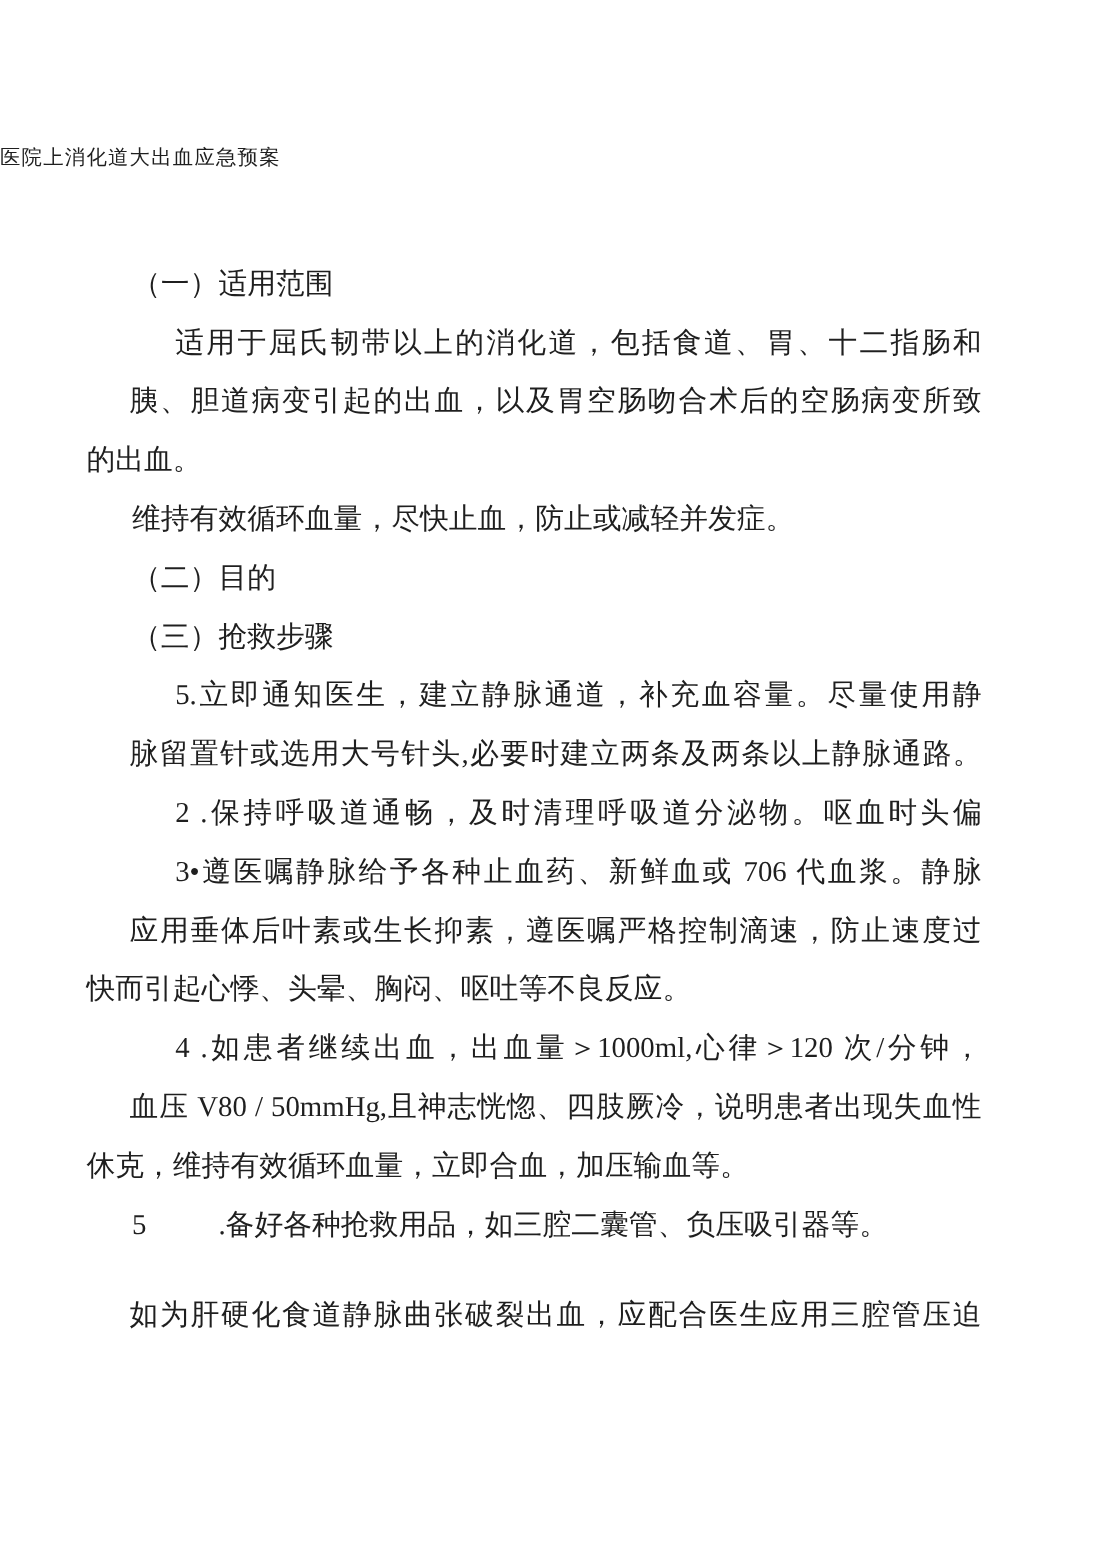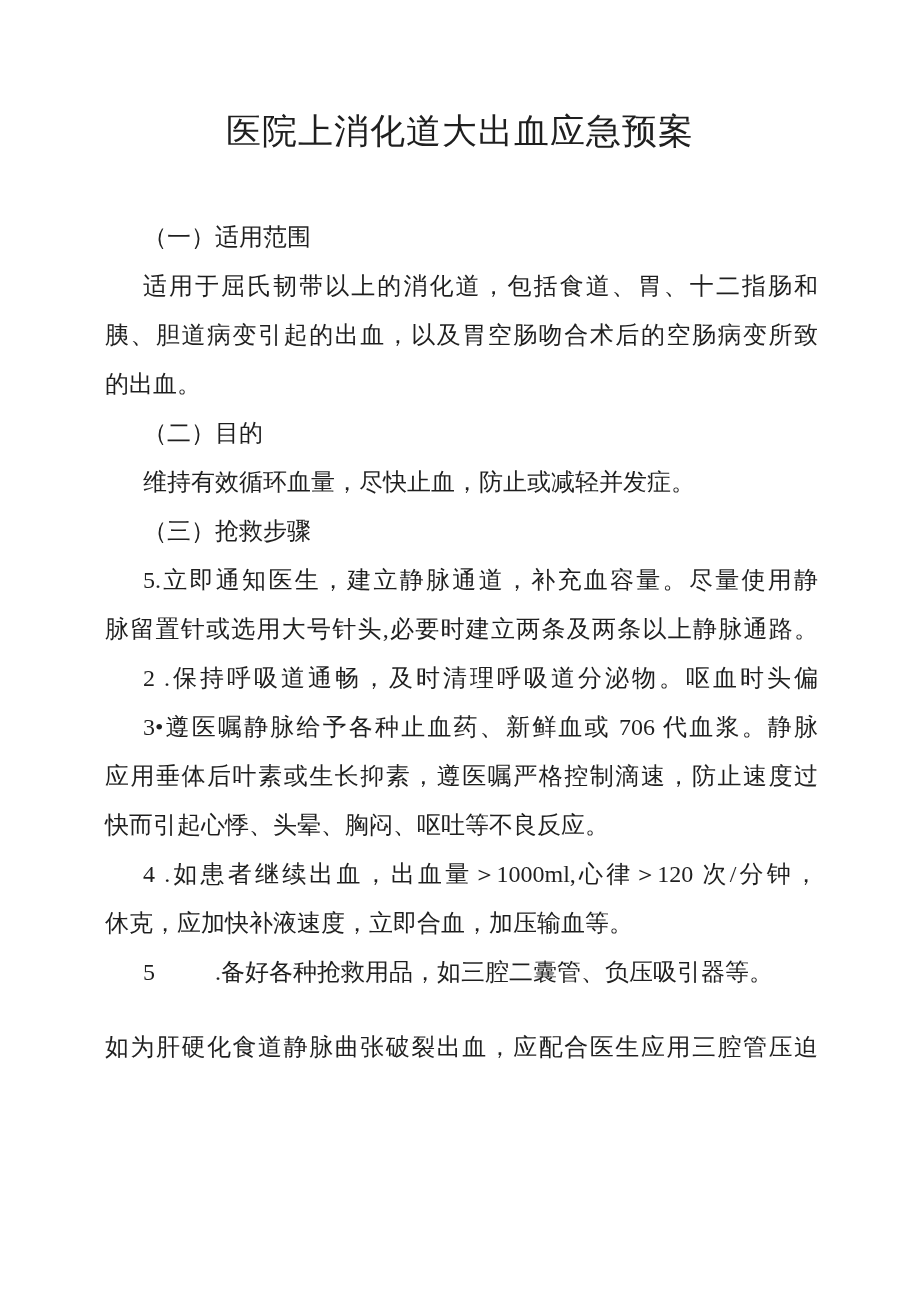--- a/index.html
+++ b/index.html
@@ -9,61 +9,62 @@
     height: 1301px;
     background: #ffffff;
     overflow: hidden;
     font-family: "Liberation Serif", "DejaVu Serif", serif;
     color: #1f1f1f;
   }
   .title {
     margin: 0;
     padding-top: 112px;
     line-height: 40px;
-    text-align: center;
-    font-size: 35px;
+    font-size: 17px;
     font-weight: normal;
     letter-spacing: 1px;
     font-family: "Liberation Serif", "DejaVu Serif", serif;
   }
   .doc-body {
     margin-top: 61px;
-    padding-left: 105px;
+    padding-left: 72px;
     padding-right: 102px;
     font-size: 24px;
     line-height: 49px;
   }
   .line {
     white-space: pre-wrap;
     min-height: 49px;
   }
   .line.indent { text-indent: 38px; }
   .line.fill {
     text-align: justify;
     text-align-last: justify;
+    margin-left: 36px;
   }
   .line.gap { margin-top: 26px; font-family: Liberation Serif, serif; }
 </style>
 </head>
 <body>
 
 <div class="page">
   <h1 class="title">医院上消化道大出血应急预案</h1>
   <div class="doc-body">
       <div class="line indent">（一）适用范围</div>
       <div class="line indent fill">适用于屈氏韧带以上的消化道，包括食道、胃、十二指肠和</div>
       <div class="line fill">胰、胆道病变引起的出血，以及胃空肠吻合术后的空肠病变所致</div>
       <div class="line">的出血。</div>
+      <div class="line indent">维持有效循环血量，尽快止血，防止或减轻并发症。</div>
       <div class="line indent">（二）目的</div>
-      <div class="line indent">维持有效循环血量，尽快止血，防止或减轻并发症。</div>
       <div class="line indent">（三）抢救步骤</div>
       <div class="line indent fill">5.立即通知医生，建立静脉通道，补充血容量。尽量使用静</div>
       <div class="line fill">脉留置针或选用大号针头,必要时建立两条及两条以上静脉通路。</div>
       <div class="line indent fill">2 .保持呼吸道通畅，及时清理呼吸道分泌物。呕血时头偏</div>
       <div class="line indent fill">3•遵医嘱静脉给予各种止血药、新鲜血或 706 代血浆。静脉</div>
       <div class="line fill">应用垂体后叶素或生长抑素，遵医嘱严格控制滴速，防止速度过</div>
       <div class="line">快而引起心悸、头晕、胸闷、呕吐等不良反应。</div>
       <div class="line indent fill">4 .如患者继续出血，出血量＞1000ml,心律＞120 次/分钟，</div>
-      <div class="line">休克，应加快补液速度，立即合血，加压输血等。</div>
+      <div class="line fill">血压 V80 / 50mmHg,且神志恍惚、四肢厥冷，说明患者出现失血性</div>
+      <div class="line">休克，维持有效循环血量，立即合血，加压输血等。</div>
       <div class="line indent">5          .备好各种抢救用品，如三腔二囊管、负压吸引器等。</div>
       <div class="line fill gap">如为肝硬化食道静脉曲张破裂出血，应配合医生应用三腔管压迫</div>
     </div>
 </div>
 
 </body></html>

